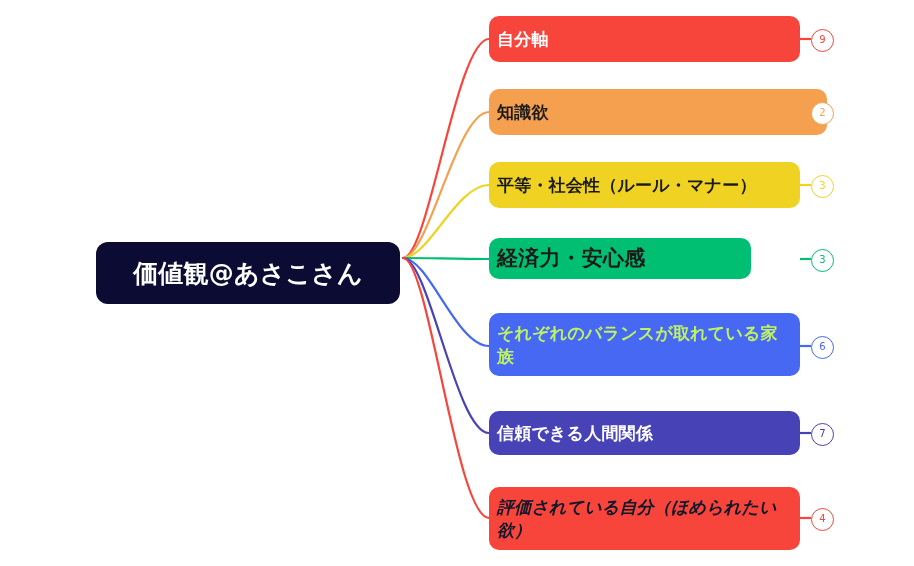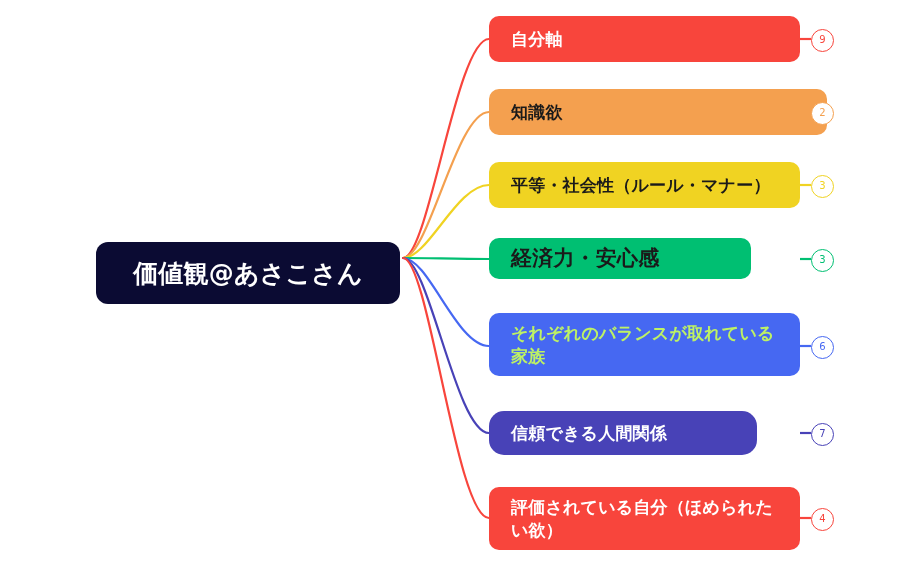--- a/index.html
+++ b/index.html
@@ -24,21 +24,21 @@
     width: 914px;
     height: 566px;
     pointer-events: none;
   }
   .node {
     position: absolute;
     box-sizing: border-box;
     border-radius: 10px;
     display: flex;
     align-items: center;
-    padding: 0 22px;
+    padding: 0 8px;
     font-weight: bold;
     letter-spacing: 0.2px;
     line-height: 1.32;
   }
   .root-node {
     border-radius: 12px;
     justify-content: center;
     text-align: center;
   }
   .node-label {
@@ -99,23 +99,23 @@
       </div>
       <div class="badge" style="left: 811px; top: 174.5px; border-color: rgb(240, 211, 34); color: rgb(240, 211, 34);">3</div>
       <div class="node" style="left: 489px; top: 238px; width: 262px; height: 41px; background: rgb(0, 191, 114); color: rgb(26, 26, 26); font-size: 21px;">
         <span class="node-label">経済力・安心感</span>
       </div>
       <div class="badge" style="left: 811px; top: 248.5px; border-color: rgb(0, 191, 114); color: rgb(0, 191, 114);">3</div>
       <div class="node" style="left: 489px; top: 313px; width: 311px; height: 63px; background: rgb(70, 104, 242); color: #bef264; font-size: 17px;">
         <span class="node-label">それぞれのバランスが取れている家族</span>
       </div>
       <div class="badge" style="left: 811px; top: 335.5px; border-color: rgb(70, 104, 242); color: rgb(70, 104, 242);">6</div>
-      <div class="node" style="left: 489px; top: 411px; width: 268px; height: 44px; background: rgb(72, 66, 183); color: rgb(255, 255, 255); font-size: 17px; border-radius: 15px;">
+      <div class="node" style="left: 489px; top: 411px; width: 311px; height: 44px; background: rgb(72, 66, 183); color: rgb(255, 255, 255); font-size: 17px;">
         <span class="node-label">信頼できる人間関係</span>
       </div>
       <div class="badge" style="left: 811px; top: 422.5px; border-color: rgb(72, 66, 183); color: rgb(72, 66, 183);">7</div>
-      <div class="node" style="left: 489px; top: 487px; width: 311px; height: 63px; background: rgb(248, 69, 60); color: #ffffff; font-size: 17px;">
+      <div class="node" style="left: 489px; top: 487px; width: 311px; height: 63px; background: rgb(248, 69, 60); color: #0f172a; font-size: 17px; font-style: italic;">
         <span class="node-label">評価されている自分（ほめられたい欲）</span>
       </div>
       <div class="badge" style="left: 811px; top: 507.5px; border-color: rgb(248, 69, 60); color: rgb(248, 69, 60);">4</div>
     </div>
 
 </div>
 
 </body></html>

